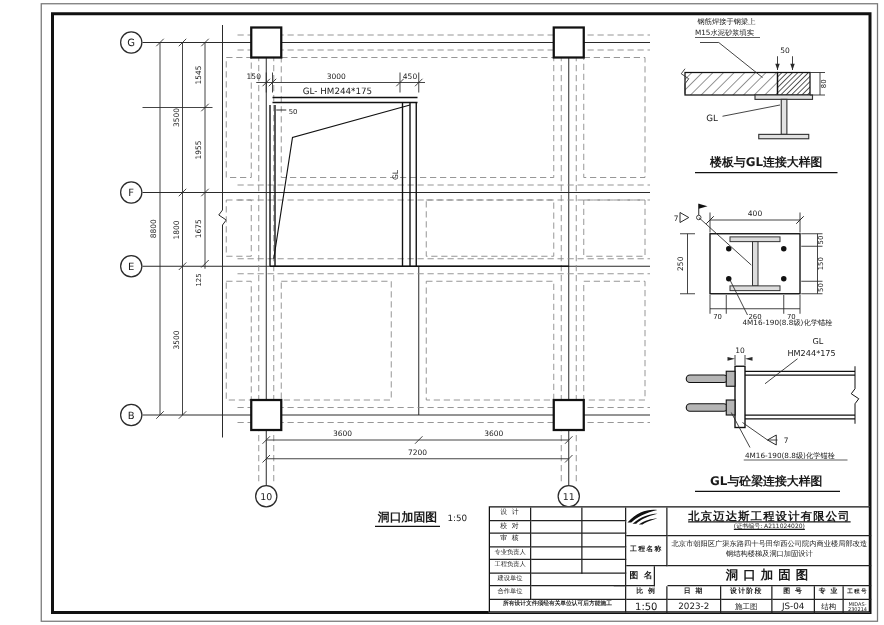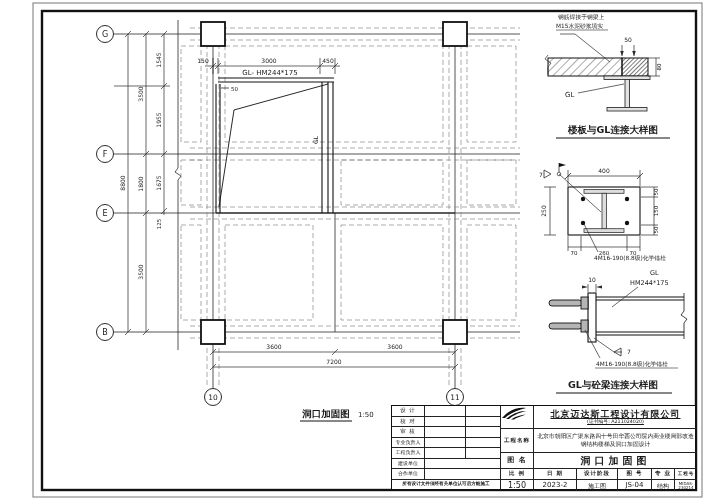--- a/index.html
+++ b/index.html
@@ -344,21 +344,21 @@
   <div class="cell" style="left:109px;top:0;width:33px;height:23px;">
     <svg width="26" height="14" viewBox="0 0 26 14">
       <path d="M1,12 C9,3 18,1 25,2 C16,4 8,8 4,12 Z" fill="#111"></path>
       <path d="M5,13 C12,7 19,5 25,5 C17,7 11,10 8,13 Z" fill="#111"></path>
       <path d="M10,13.5 C15,10 20,9 25,8.5 C19,10.5 15,12 13,13.5 Z" fill="#111"></path>
     </svg>
   </div>
   <div class="cell hdr" style="left:109px;top:23px;width:33px;height:24px;">
         <span>工程名称</span>
       </div>
-  <div class="cell hdr" style="left:109px;top:47px;width:33px;height:16px;font-size:7px;">
+  <div class="cell hdr" style="left:99px;top:47px;width:33px;height:16px;font-size:7px;justify-content:flex-end;">
         <span>图  名</span>
       </div>
   <div class="cell hdr" style="left:109px;top:63px;width:33px;height:11px;">
         <span>比 例</span>
       </div>
   <div class="cell val" style="left:109px;top:74px;width:33px;height:11px;border-bottom:none;font-size:8px;">
         <span>1:50</span>
       </div>
 
   <div class="cell company nr" style="left:142px;top:0;width:163px;height:23px;text-decoration:underline;">

